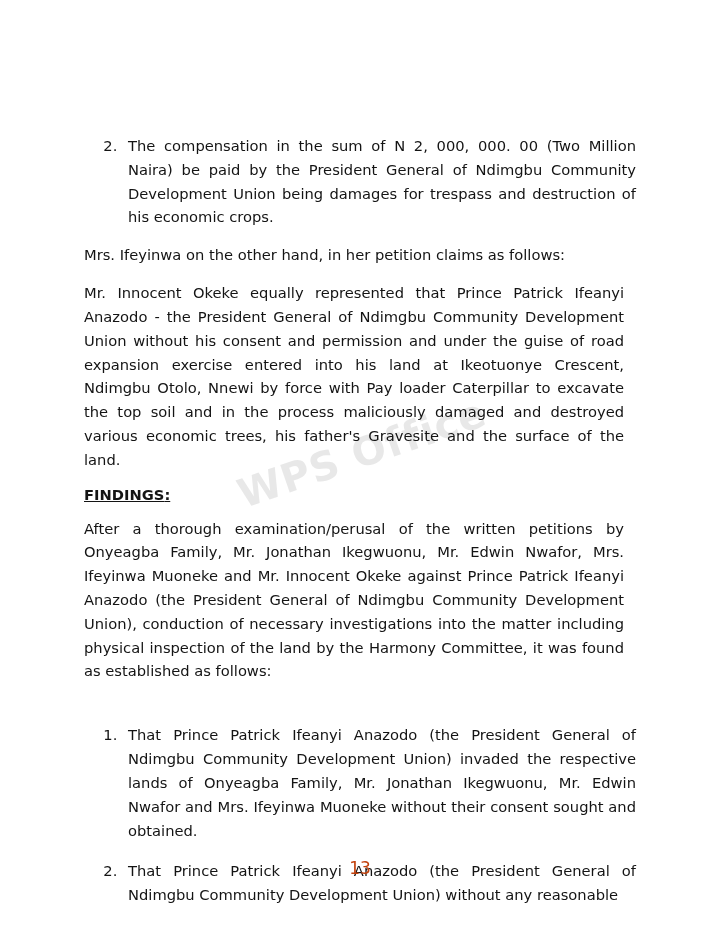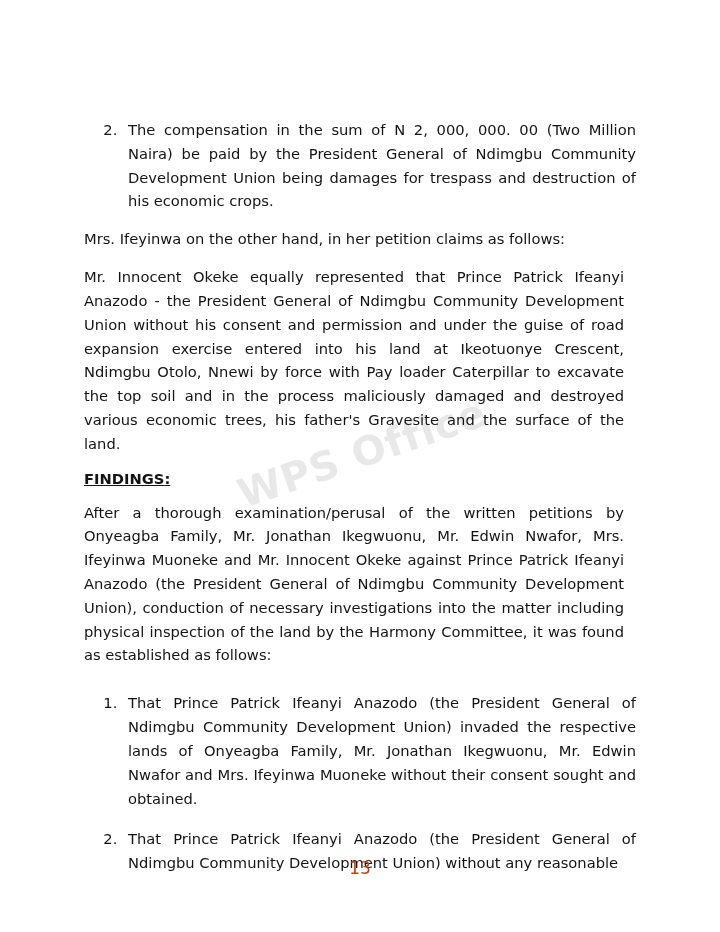--- a/index.html
+++ b/index.html
@@ -30,21 +30,21 @@
     font-size: 14.7px;
     line-height: 1.62;
     text-align: justify;
     text-justify: inter-word;
     margin: 0 12px 14px 0;
     hyphens: none;
   }
   .para:last-child { margin-bottom: 0; }
 
   ol.numlist {
-    margin: 0 0 14px 0;
+    margin: 16px 0 14px 0;
     padding-left: 38px;
     list-style-position: outside;
   }
   ol.numlist li {
     font-size: 14.7px;
     line-height: 1.62;
     text-align: justify;
     text-justify: inter-word;
     padding-left: 6px;
     margin-bottom: 0;

